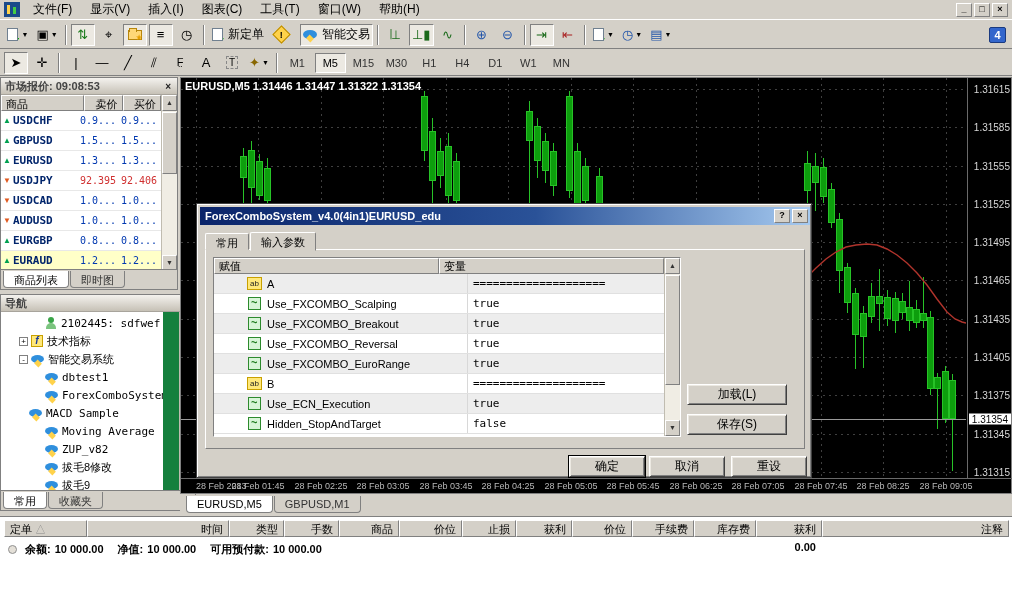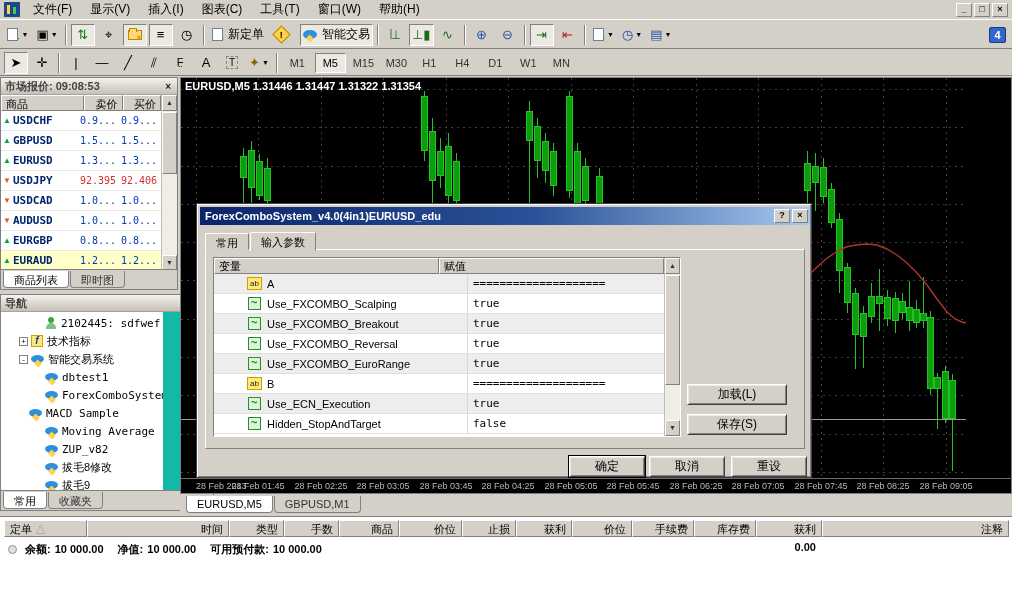--- a/index.html
+++ b/index.html
@@ -29,21 +29,21 @@
 .ufo::after{content:"";position:absolute;left:4px;top:6px;width:6px;height:5px;background:#ffd24a;transform:rotate(45deg);}
 .alert-ico{width:13px;height:13px;background:#ffd24a;border:1px solid #b88a00;transform:rotate(45deg);display:inline-flex;align-items:center;justify-content:center;}
 .alert-ico span{transform:rotate(-45deg);font-weight:bold;font-size:9px;}
 .folder-ico{width:14px;height:10px;background:#ffd877;border:1px solid #b8860b;position:relative;display:inline-block;}
 .folder-ico::before{content:"";position:absolute;left:0;top:-3px;width:6px;height:3px;background:#ffd877;border:1px solid #b8860b;border-bottom:none;}
 .star{color:#e8a000;font-size:8px;position:absolute;right:-2px;bottom:-3px;}
 .badge4{margin-left:auto;margin-right:6px;width:17px;height:16px;background:#3366cc;color:#fff;font-weight:bold;font-size:11px;text-align:center;line-height:15px;border:1px solid #1a3a80;border-radius:2px;}
 .tfbtn{width:31px;height:20px;display:inline-flex;align-items:center;justify-content:center;margin:0 1px;border:1px solid #d4d0c8;font-size:11px;color:#333;}
 .tfbtn.pressed{border-color:#808080 #fff #fff #808080;background:#ece9e2;color:#000;}
 
-.panel{position:absolute;background:#14b8a6;border:1px solid #808080;}
+.panel{position:absolute;background:#15803d;border:1px solid #808080;}
 .pcaption{height:17px;background:linear-gradient(#f4f2ee,#c6c1b6);display:flex;align-items:center;padding:0 4px;color:#444;font-weight:bold;border-bottom:1px solid #a8a49c;}
 .pclose{margin-left:auto;font-weight:bold;font-size:10px;color:#222;padding:0 2px;}
 #mw-panel{left:0;top:77px;width:178px;height:213px;}
 #mw-header{display:flex;height:16px;}
 .mwh{background:#d4d0c8;border:1px solid;border-color:#fff #808080 #808080 #fff;font-size:11px;padding:1px 4px;}
 .mwh.c0{width:84px;text-align:left;}
 .mwh.c1{width:39px;text-align:right;}
 .mwh.c2{width:39px;text-align:right;}
 .mwh.c3{width:16px;}
 #mw-rows{position:absolute;left:0;top:33px;width:162px;height:160px;overflow:hidden;}
@@ -54,21 +54,21 @@
 .mw-arrow.dn{color:#e05a20;}
 .mw-sym{width:66px;font-family:"DejaVu Sans Mono",monospace;font-size:11px;color:#00246b;font-weight:bold;}
 .mw-bid,.mw-ask{width:41px;text-align:right;padding-right:4px;font-family:"DejaVu Sans Mono",monospace;font-size:10px;color:#0038b0;}
 .mw-bid.red,.mw-ask.red{color:#d03030;}
 .vscroll{position:absolute;background:#f0ede4;border-left:1px solid #c0bcb0;}
 .sb-btn{position:absolute;left:0;width:15px;height:16px;font-size:7px;line-height:14px;text-align:center;color:#333;}
 .sb-thumb{position:absolute;left:0;width:15px;background:#d4d0c8;border:1px solid;border-color:#fff #808080 #808080 #fff;}
 .ptabs{position:absolute;left:0;bottom:0;width:100%;height:20px;background:#d4d0c8;border-top:1px solid #808080;display:flex;padding:1px 2px 0 2px;}
 .ptab{padding:2px 10px 0 10px;height:17px;font-size:11px;color:#333;border:1px solid #808080;border-top:none;border-radius:0 0 4px 4px;background:#d4d0c8;margin-right:1px;white-space:nowrap;}
 .ptab.active{background:#fff;color:#000;}
-#nav-panel{left:0;top:294px;width:214px;height:217px;}
+#nav-panel{left:0;top:294px;width:196px;height:217px;}
 #nav-tree{position:absolute;left:0;top:17px;width:162px;height:180px;overflow:hidden;background:#fff;padding-top:2px;}
 .nav-item{height:18px;display:flex;align-items:center;white-space:nowrap;font-size:11px;}
 .expander{width:9px;height:9px;border:1px solid #808080;background:#fff;font-size:8px;line-height:7px;text-align:center;margin-right:3px;flex:none;}
 .ico-account{width:12px;height:12px;position:relative;flex:none;margin-right:4px;}
 .ico-account::before{content:"";position:absolute;left:3px;top:0;width:6px;height:6px;border-radius:50%;background:#3aa548;}
 .ico-account::after{content:"";position:absolute;left:1px;top:6px;width:10px;height:6px;border-radius:5px 5px 0 0;background:#7bc47f;}
 .ico-f{width:12px;height:12px;background:#ffe87a;border:1px solid #c8a000;color:#1a3a9a;font-style:italic;font-weight:bold;font-size:10px;line-height:10px;text-align:center;flex:none;margin-right:4px;}
 .ico-ufo{flex:none;margin-right:4px;}
 
 #chart-panel{position:absolute;left:180px;top:77px;width:832px;height:417px;background:#000;border:1px solid #808080;}
@@ -504,20 +504,34 @@
         <div class="cbody" style="left: 753px; top: 299px; height: 12px;"></div>
         <div class="wick" style="left: 764px; top: 288px; height: 57px;"></div>
         <div class="cbody" style="left: 761px; top: 293px; height: 48px;"></div>
         <div class="wick" style="left: 771px; top: 296px; height: 97px;"></div>
         <div class="cbody" style="left: 768px; top: 302px; height: 39px;"></div>
         <svg width="785" height="400" style="position: absolute; left: 0px; top: 0px;">
           <polyline points="625,200 635,190 645,181 655,174 665,169 675,167 686,166 696,167 706,171 716,177 726,185 736,195 746,207 756,221 766,234 774,241 781,244 785,245" fill="none" stroke="#b0342c" stroke-width="1.4"></polyline>
         </svg>
         <div class="cpl" style="top: 341px;"></div>
       </div>
+    <div id="paxis">
+        <div class="ptick" style="top: 11px;">1.31615</div>
+        <div class="ptick" style="top: 49px;">1.31585</div>
+        <div class="ptick" style="top: 88px;">1.31555</div>
+        <div class="ptick" style="top: 126px;">1.31525</div>
+        <div class="ptick" style="top: 164px;">1.31495</div>
+        <div class="ptick" style="top: 202px;">1.31465</div>
+        <div class="ptick" style="top: 241px;">1.31435</div>
+        <div class="ptick" style="top: 279px;">1.31405</div>
+        <div class="ptick" style="top: 317px;">1.31375</div>
+        <div class="ptick" style="top: 356px;">1.31345</div>
+        <div class="ptick" style="top: 394px;">1.31315</div>
+        <div class="pcur" style="top: 341px;">1.31354</div>
+      </div>
     <div id="taxis">
         <div class="ttick first" style="left: 15px;">28 Feb 2013</div>
         <div class="ttick" style="left: 77px;">28 Feb 01:45</div>
         <div class="ttick" style="left: 140px;">28 Feb 02:25</div>
         <div class="ttick" style="left: 202px;">28 Feb 03:05</div>
         <div class="ttick" style="left: 265px;">28 Feb 03:45</div>
         <div class="ttick" style="left: 327px;">28 Feb 04:25</div>
         <div class="ttick" style="left: 390px;">28 Feb 05:05</div>
         <div class="ttick" style="left: 452px;">28 Feb 05:45</div>
         <div class="ttick" style="left: 515px;">28 Feb 06:25</div>
@@ -570,22 +584,22 @@
         <span class="dlg-tbtn b3d">×</span>
       </span>
     </div>
     <div id="dlg-tabs">
       <span class="dtab">常用</span>
       <span class="dtab active">输入参数</span>
     </div>
     <div id="dlg-frame"></div>
     <div id="dlg-table">
       <div id="dlg-thead">
+        <span class="dth c1">赋值</span>
         <span class="dth c0">变量</span>
-        <span class="dth c1">赋值</span>
         <span class="dth c2"></span>
       </div>
       <div id="dlg-rows">
           <div class="dlg-row alt">
             <div class="dname">
               <div class="ico-ab">ab</div>
               <div>A</div>
             </div>
             <div class="dval">====================</div>
           </div>

